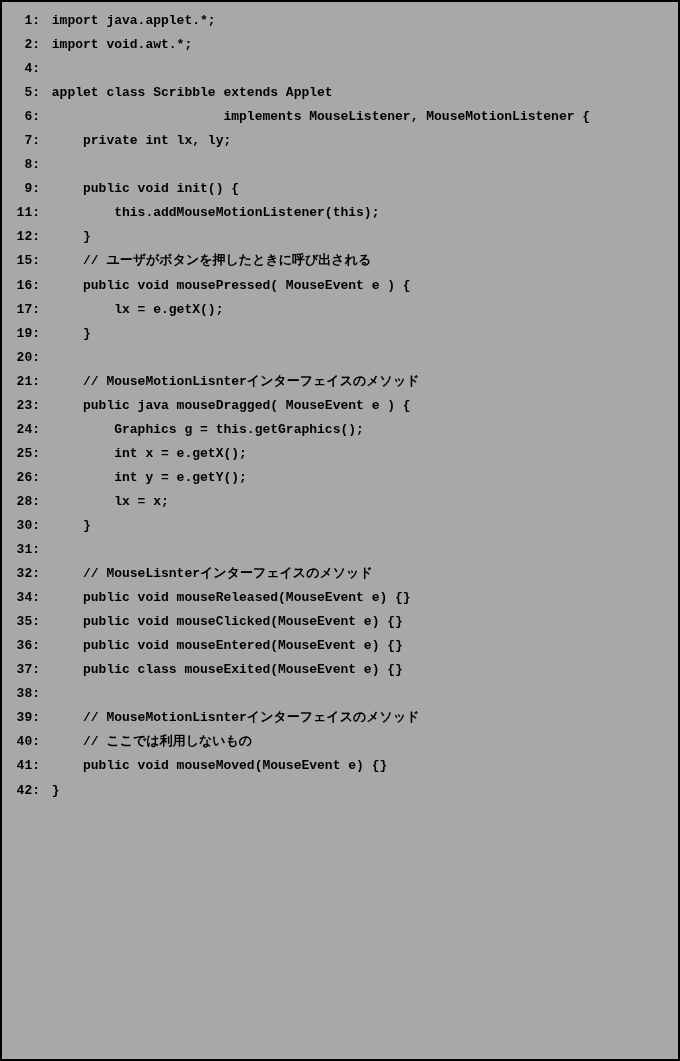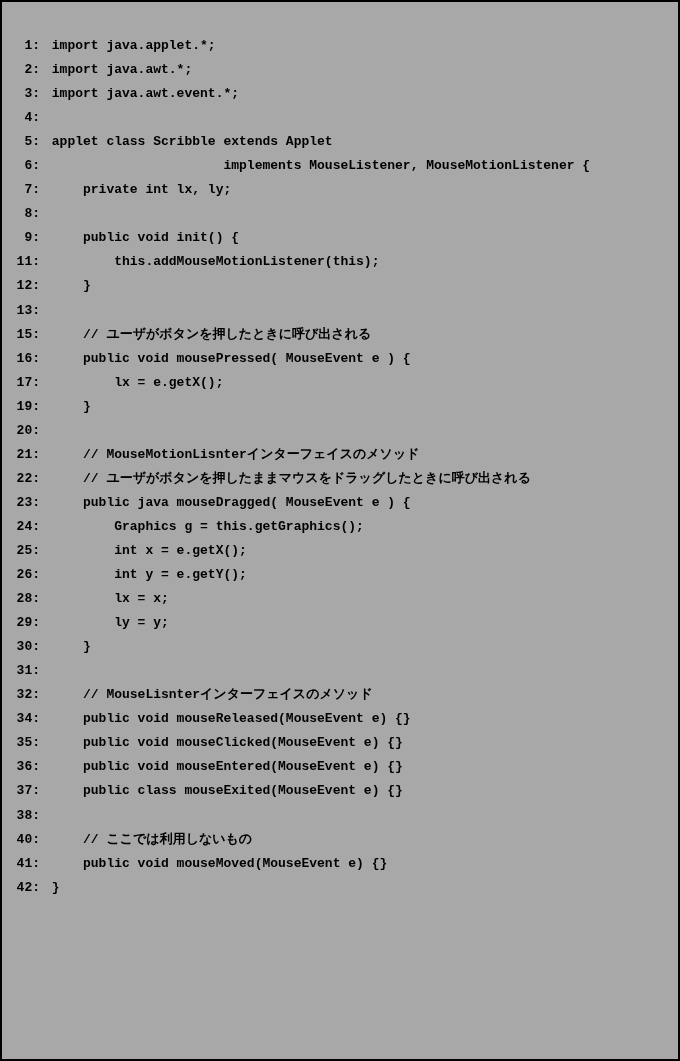--- a/index.html
+++ b/index.html
@@ -11,21 +11,21 @@
       background: #ffffff;
       font-family: "Courier New", Courier, monospace;
       font-size: 13px;
       line-height: 1.85;
     }
     .code-container {
       width: 680px;
       height: 1061px;
       background: #a8a8a8;
       border: 2px solid #000000;
-      padding: 32px 10px;
+      padding: 7px 10px;
       position: relative;
       overflow: hidden;
     }
     .code-line {
       white-space: pre;
       color: #000000;
       font-weight: bold;
     }
     .line-num {
       display: inline-block;
@@ -33,48 +33,45 @@
       text-align: right;
       margin-right: 4px;
       font-weight: bold;
     }
   </style>
 </head>
 <body>
 
 <div class="code-container" id="code-root">
 <div class="code-line"><span class="line-num">1:</span><span> import java.applet.*;</span></div>
-    <div class="code-line"><span class="line-num">2:</span><span> import java.awt.*;</span></div>
-    <div class="code-line"><span class="line-num">3:</span><span> import java.awt.event.*;</span></div>
+    <div class="code-line"><span class="line-num">2:</span><span> import void.awt.*;</span></div>
     <div class="code-line"><span class="line-num">4:</span><span></span></div>
     <div class="code-line"><span class="line-num">5:</span><span> applet class Scribble extends Applet</span></div>
     <div class="code-line"><span class="line-num">6:</span><span>                       implements MouseListener, MouseMotionListener {</span></div>
     <div class="code-line"><span class="line-num">7:</span><span>     private int lx, ly;</span></div>
     <div class="code-line"><span class="line-num">8:</span><span></span></div>
     <div class="code-line"><span class="line-num">9:</span><span>     public void init() {</span></div>
     <div class="code-line"><span class="line-num">11:</span><span>         this.addMouseMotionListener(this);</span></div>
     <div class="code-line"><span class="line-num">12:</span><span>     }</span></div>
-    <div class="code-line"><span class="line-num">13:</span><span></span></div>
     <div class="code-line"><span class="line-num">15:</span><span>     // ユーザがボタンを押したときに呼び出される</span></div>
     <div class="code-line"><span class="line-num">16:</span><span>     public void mousePressed( MouseEvent e ) {</span></div>
     <div class="code-line"><span class="line-num">17:</span><span>         lx = e.getX();</span></div>
     <div class="code-line"><span class="line-num">19:</span><span>     }</span></div>
     <div class="code-line"><span class="line-num">20:</span><span></span></div>
     <div class="code-line"><span class="line-num">21:</span><span>     // MouseMotionLisnterインターフェイスのメソッド</span></div>
-    <div class="code-line"><span class="line-num">22:</span><span>     // ユーザがボタンを押したままマウスをドラッグしたときに呼び出される</span></div>
     <div class="code-line"><span class="line-num">23:</span><span>     public java mouseDragged( MouseEvent e ) {</span></div>
     <div class="code-line"><span class="line-num">24:</span><span>         Graphics g = this.getGraphics();</span></div>
     <div class="code-line"><span class="line-num">25:</span><span>         int x = e.getX();</span></div>
     <div class="code-line"><span class="line-num">26:</span><span>         int y = e.getY();</span></div>
     <div class="code-line"><span class="line-num">28:</span><span>         lx = x;</span></div>
-    <div class="code-line"><span class="line-num">29:</span><span>         ly = y;</span></div>
     <div class="code-line"><span class="line-num">30:</span><span>     }</span></div>
     <div class="code-line"><span class="line-num">31:</span><span></span></div>
     <div class="code-line"><span class="line-num">32:</span><span>     // MouseLisnterインターフェイスのメソッド</span></div>
     <div class="code-line"><span class="line-num">34:</span><span>     public void mouseReleased(MouseEvent e) {}</span></div>
     <div class="code-line"><span class="line-num">35:</span><span>     public void mouseClicked(MouseEvent e) {}</span></div>
     <div class="code-line"><span class="line-num">36:</span><span>     public void mouseEntered(MouseEvent e) {}</span></div>
     <div class="code-line"><span class="line-num">37:</span><span>     public class mouseExited(MouseEvent e) {}</span></div>
     <div class="code-line"><span class="line-num">38:</span><span></span></div>
+    <div class="code-line"><span class="line-num">39:</span><span>     // MouseMotionLisnterインターフェイスのメソッド</span></div>
     <div class="code-line"><span class="line-num">40:</span><span>     // ここでは利用しないもの</span></div>
     <div class="code-line"><span class="line-num">41:</span><span>     public void mouseMoved(MouseEvent e) {}</span></div>
     <div class="code-line"><span class="line-num">42:</span><span> }</span></div>
   </div>
 
 </body></html>

